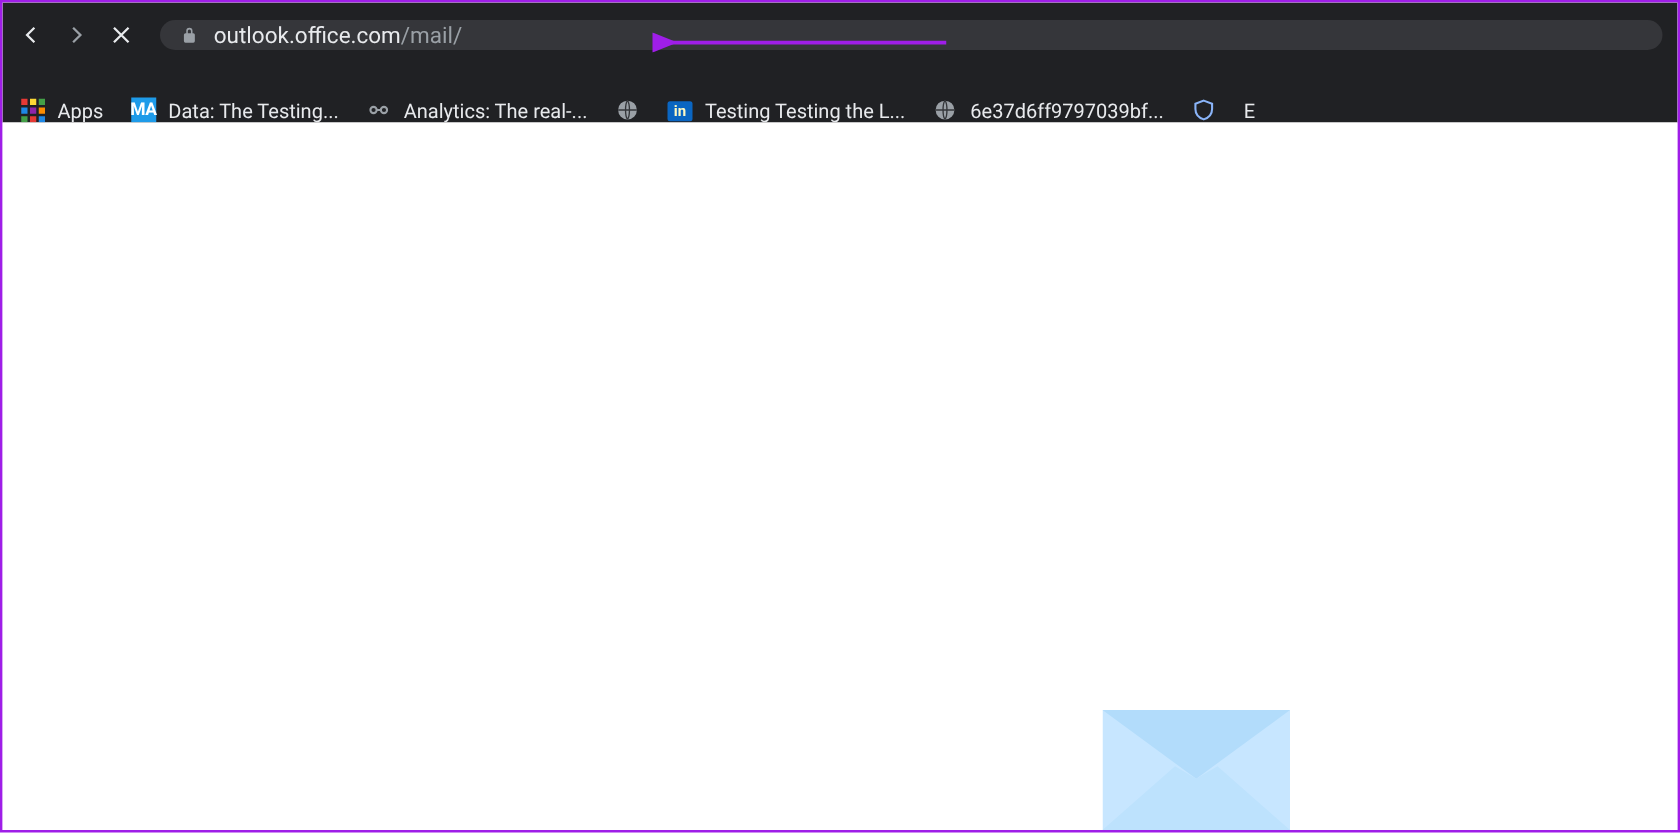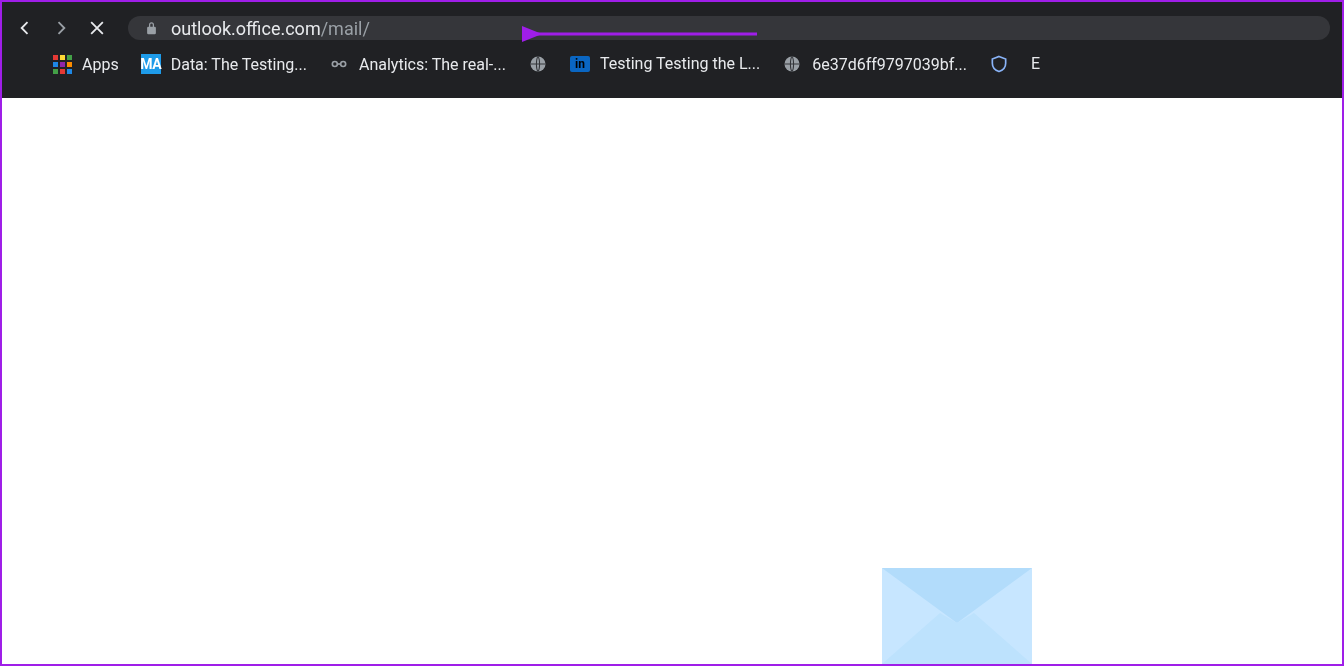--- a/index.html
+++ b/index.html
@@ -74,28 +74,27 @@
     }
     .arrow-annotation {
       position: absolute;
       left: 520px;
       top: 24px;
       pointer-events: none;
     }
     .bookmarks-bar {
       height: 44px;
       display: flex;
-      align-items: flex-start;
+      align-items: flex-end;
       padding: 0 14px;
       gap: 22px;
       color: #e8eaed;
       font-size: 16px;
       white-space: nowrap;
       overflow: hidden;
-      margin-left: 36px;
     }
     .bookmark-item {
       display: flex;
       align-items: center;
       gap: 10px;
       cursor: pointer;
     }
     .bm-icon {
       width: 20px;
       height: 20px;
@@ -133,21 +132,21 @@
       color:#9aa0a6;
     }
     .fav-doc {
       background:#f5f5f5;border:1px solid #ccc;width:16px;height:20px;position:relative;
     }
     .fav-doc::after{content:"";position:absolute;bottom:2px;left:2px;right:2px;height:4px;background:#1aa260;}
     .fav-globe {
       color:#9aa0a6;
     }
     .fav-in {
-      background:#0a66c2;color:#000000;font-size:12px;font-weight:bold;display:flex;align-items:center;justify-content:center;width:20px;height:16px;border-radius:2px;
+      background:#0a66c2;color:#fef9c3;font-size:12px;font-weight:bold;display:flex;align-items:center;justify-content:center;width:20px;height:16px;border-radius:2px;
     }
     .fav-shield svg{width:20px;height:20px;}
     .content {
       background: #fff;
       width: 100%;
       height: calc(100% - 96px);
       position: relative;
     }
     .envelope {
       position: absolute;

